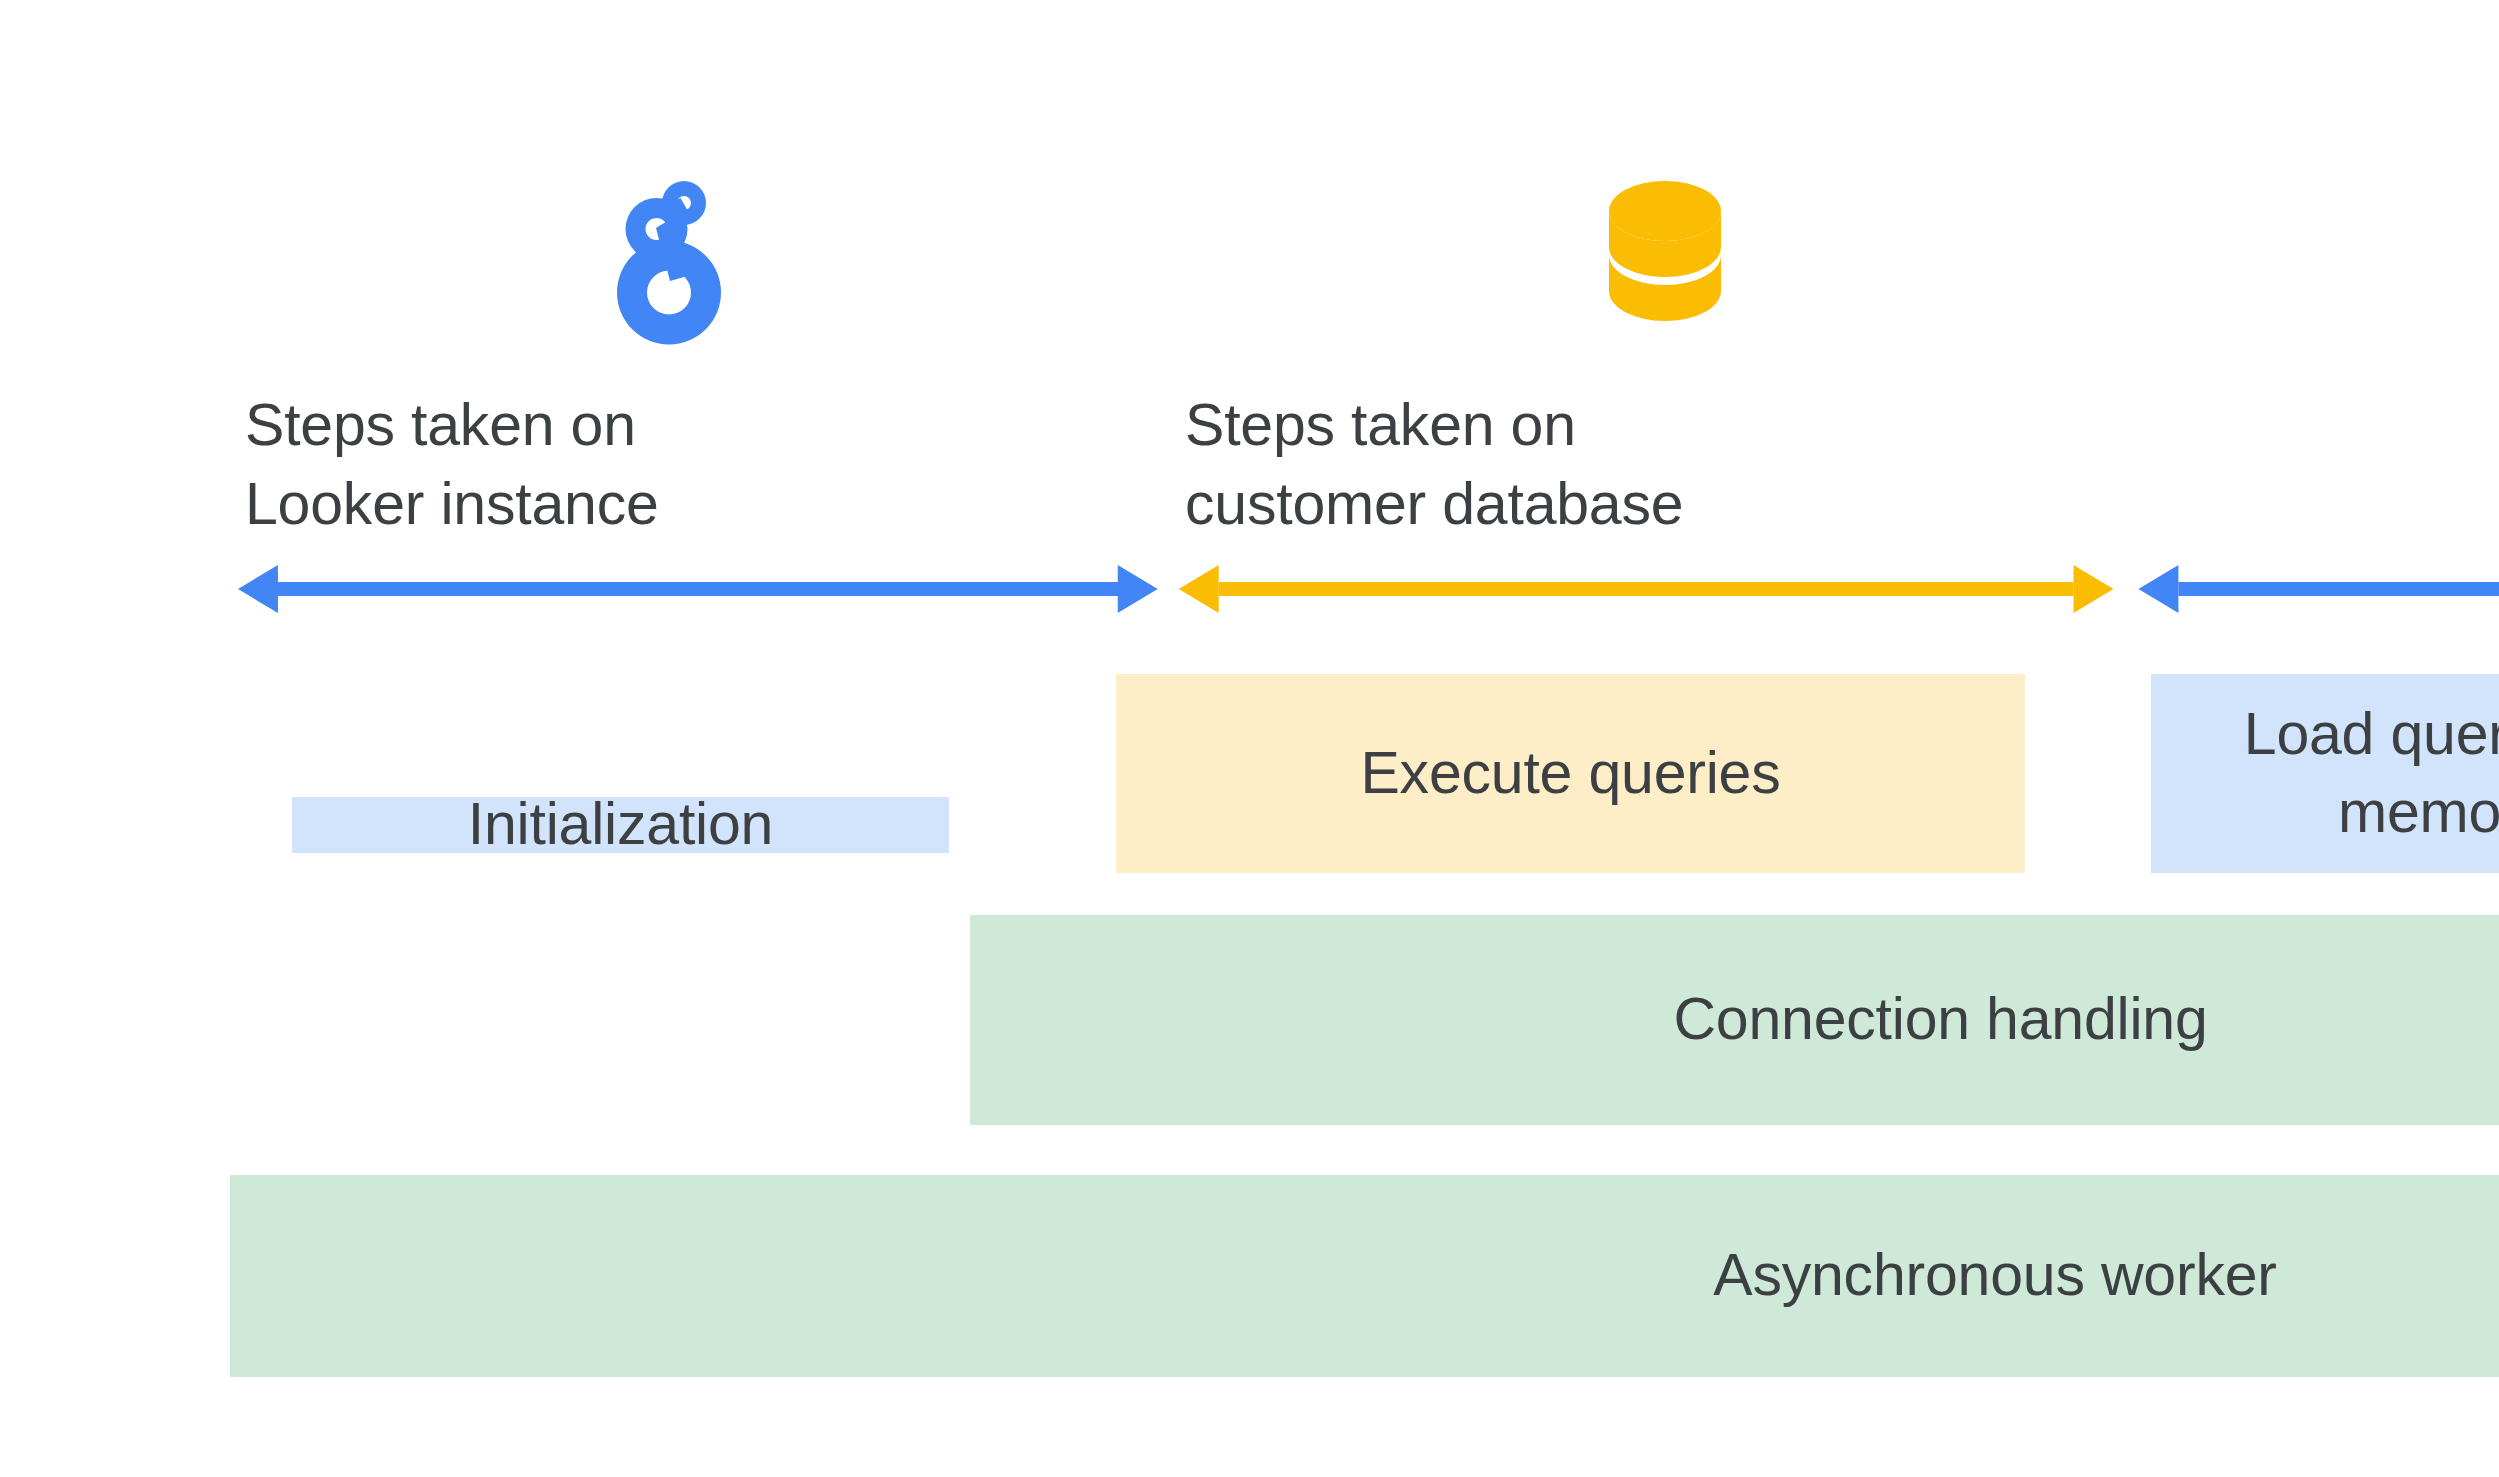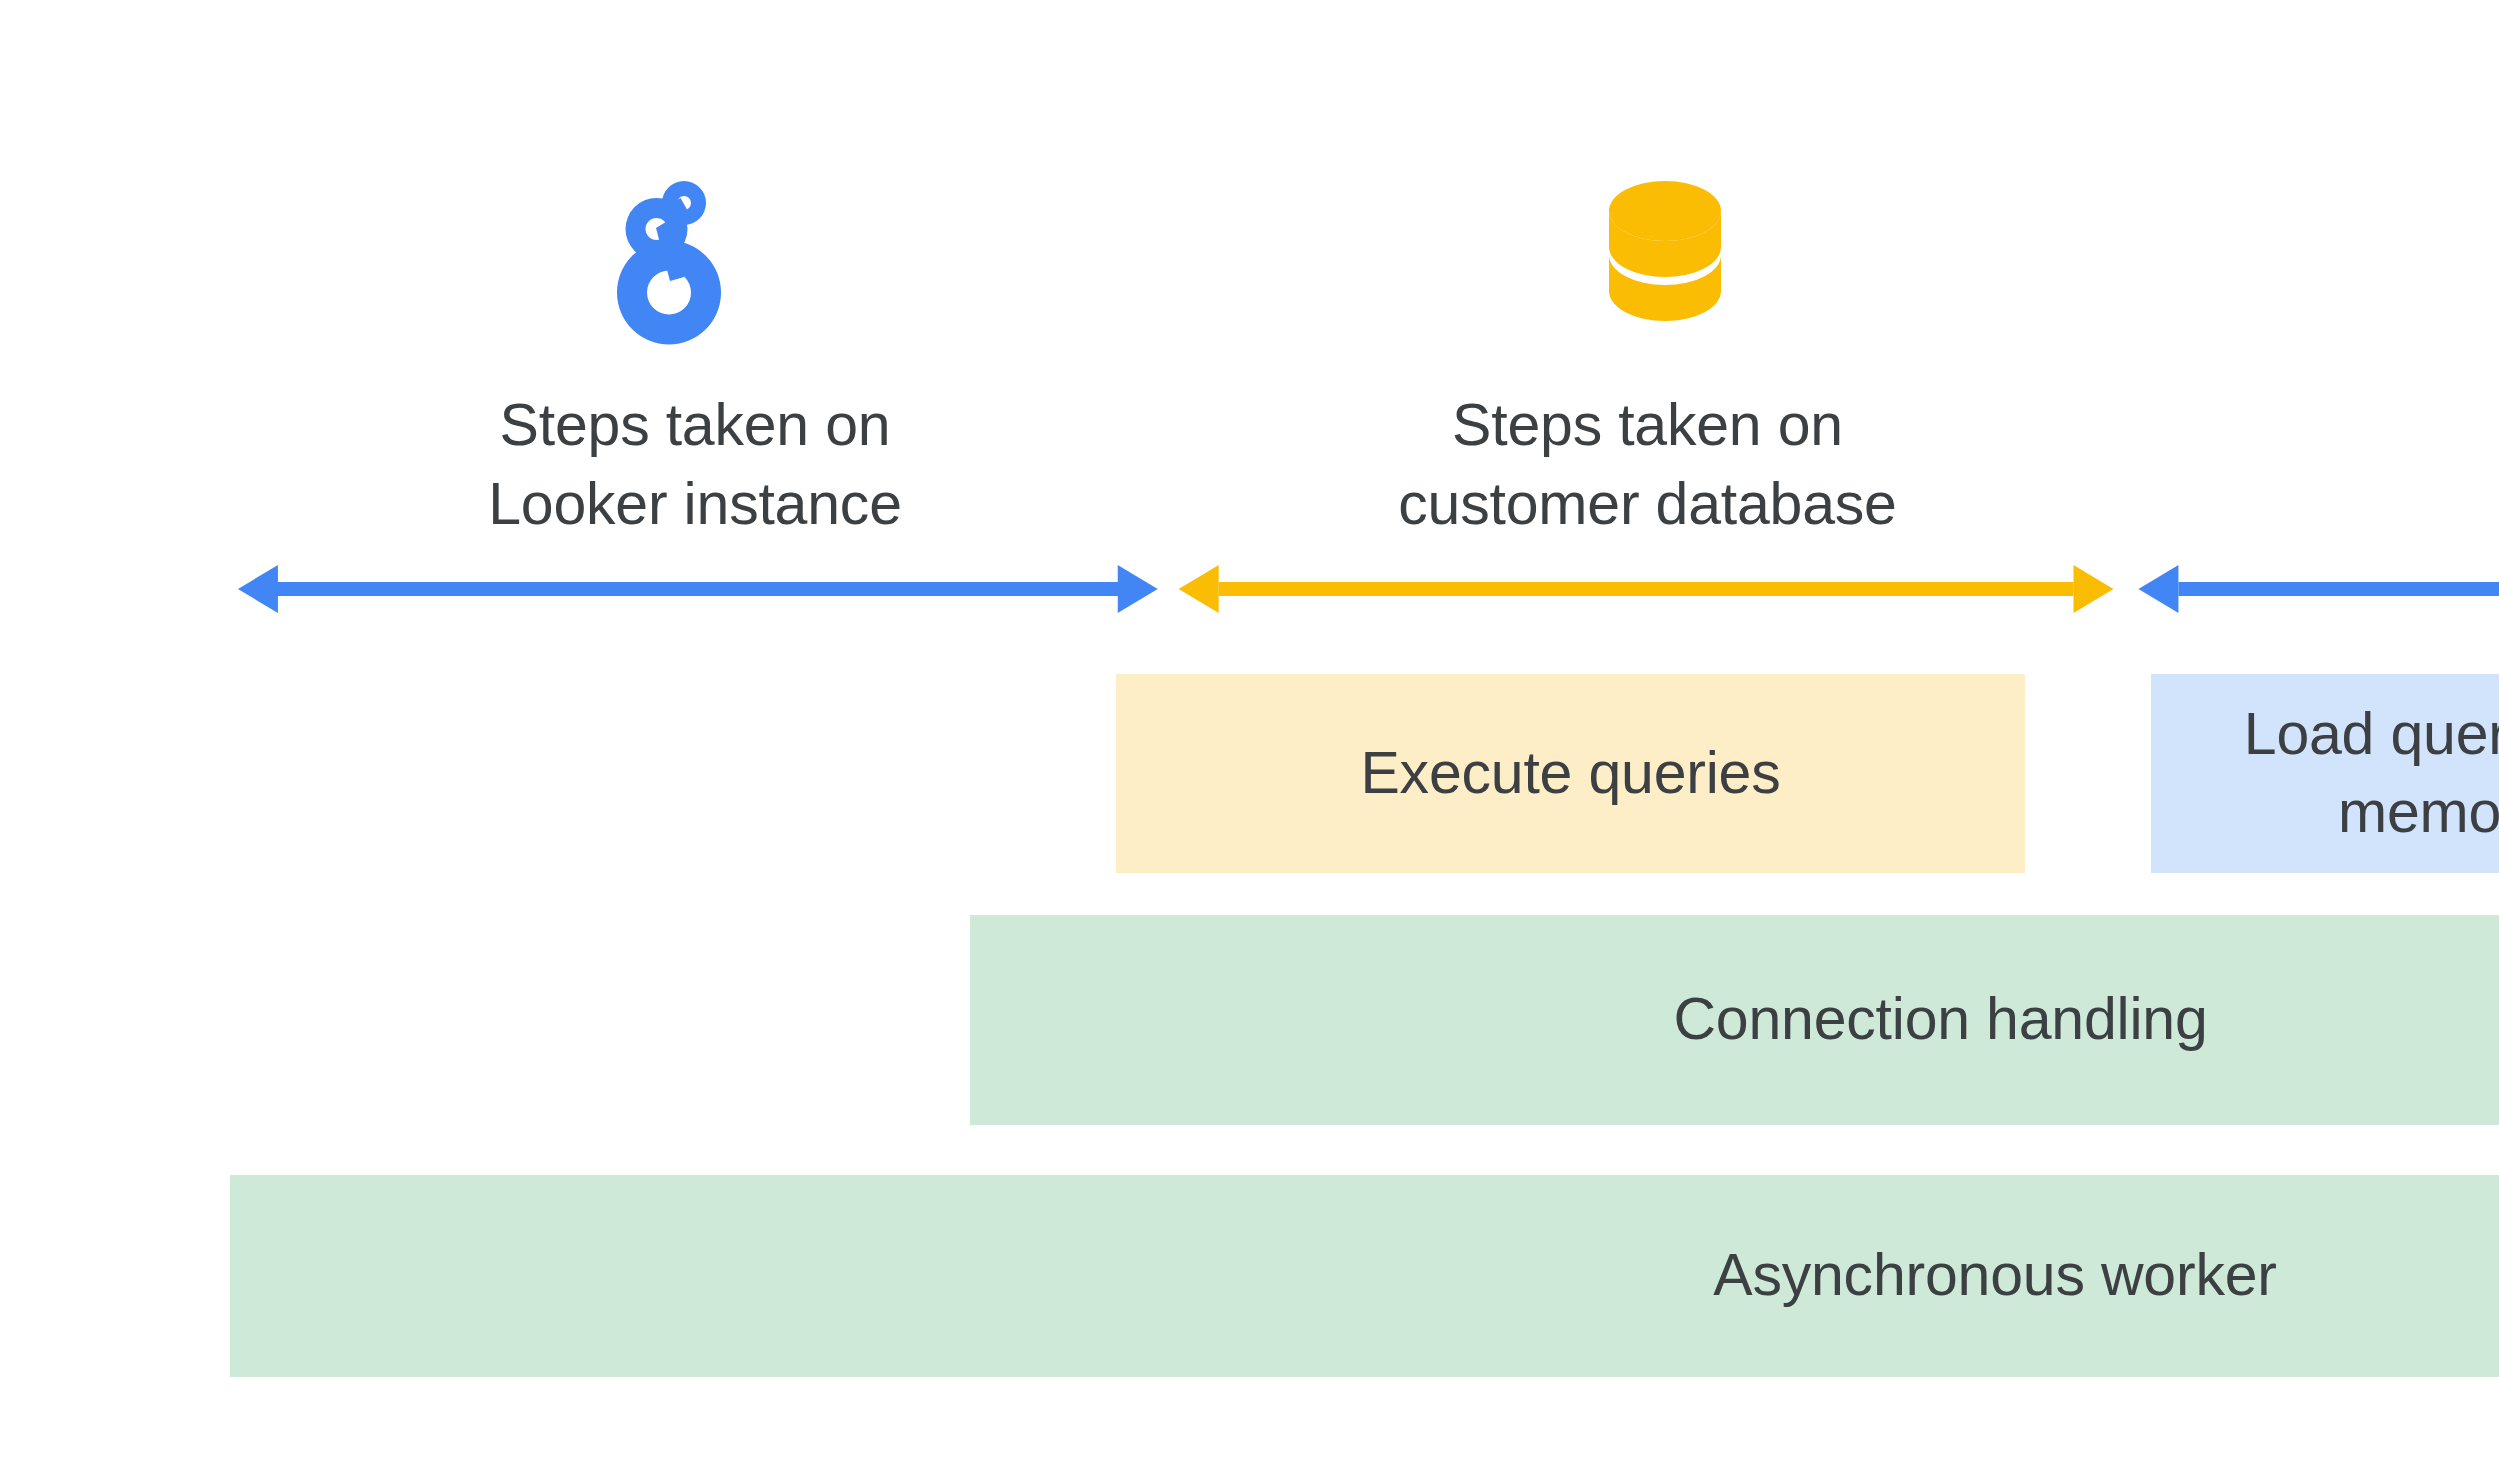--- a/index.html
+++ b/index.html
@@ -27,21 +27,21 @@
   .icon-wrap {
     position: absolute;
     width: 170px;
     height: 200px;
   }
   .icon-wrap svg { display: block; width: 100%; height: 100%; }
 
   
   .group-label {
     position: absolute;
-    text-align: center;
+    text-align: left;
     font-size: 59px;
     line-height: 1.34;
     color: #3c4043;
     font-family: "Liberation Sans", sans-serif;
     white-space: pre-line;
     letter-spacing: -0.2px;
   }
 
   
   .arrow-row {
@@ -122,20 +122,21 @@
       </g>
 
       <g fill="#4285f4">
         <rect x="4358" y="66" width="3080" height="28"></rect>
         <polygon points="4278,80 4358,32 4358,128"></polygon>
         <polygon points="7516,80 7436,32 7436,128"></polygon>
       </g>
     </svg>
   </div>
 
+  <div class="box blue" style="left:292px; top:797px; width:657px; height:56px;">Initialization</div>
 
   <div class="box yellow" style="left:1116px; top:674px; width:909px; height:199px;">Execute queries</div>
 
   <div class="box blue" style="left:2151px; top:674px; width:586px; height:199px;">Load queries in
 memory</div>
 
   <div class="box green" style="left:970px; top:915px; width:1941px; height:210px;">Connection handling</div>
 
   <div class="box green" style="left:230px; top:1175px; width:3530px; height:202px;">Asynchronous worker</div>
 

